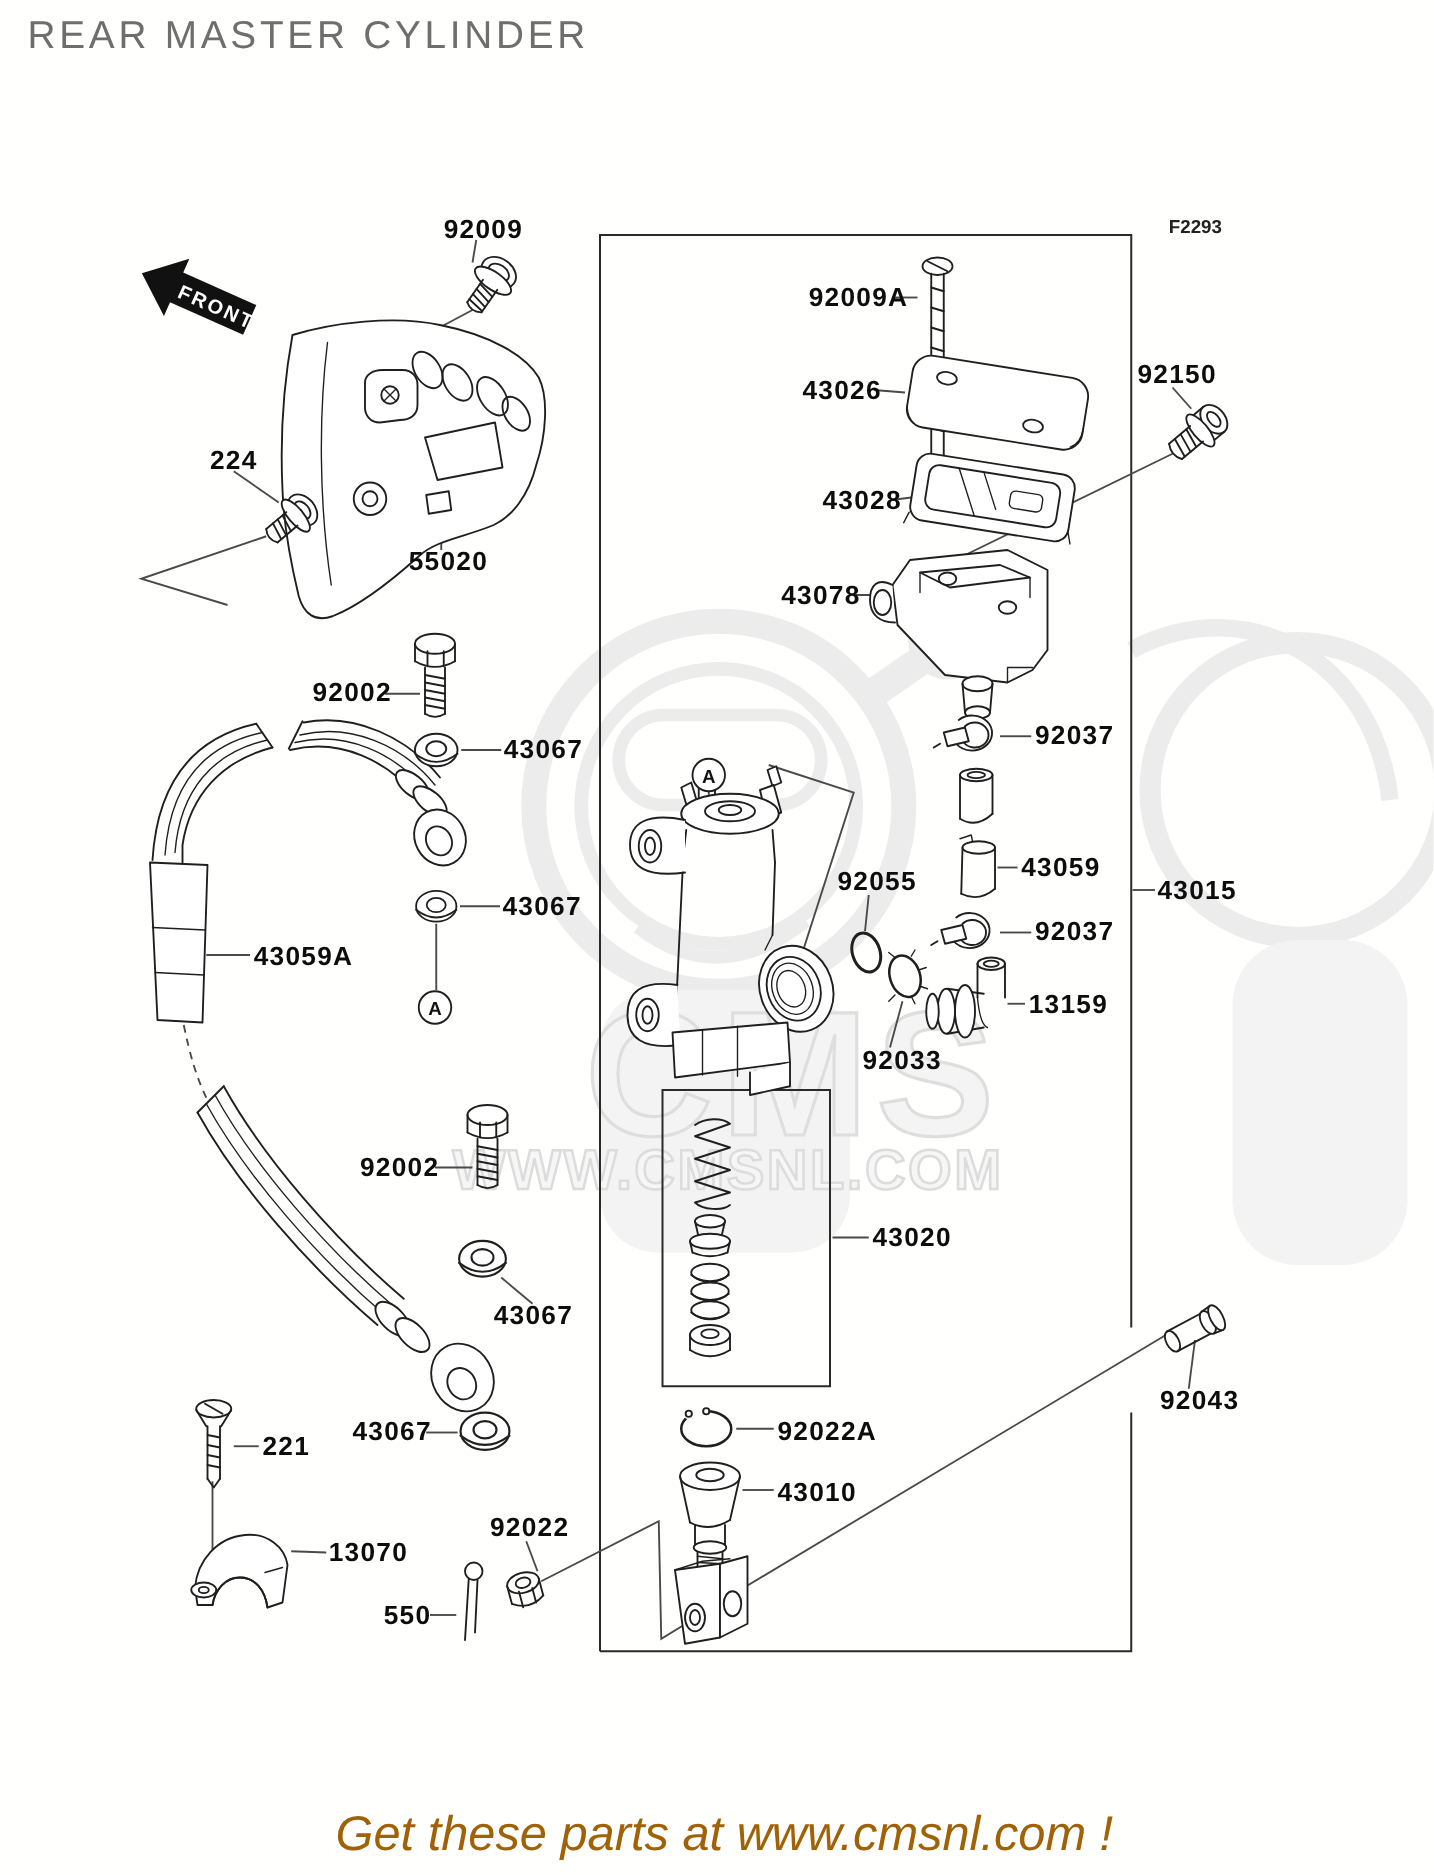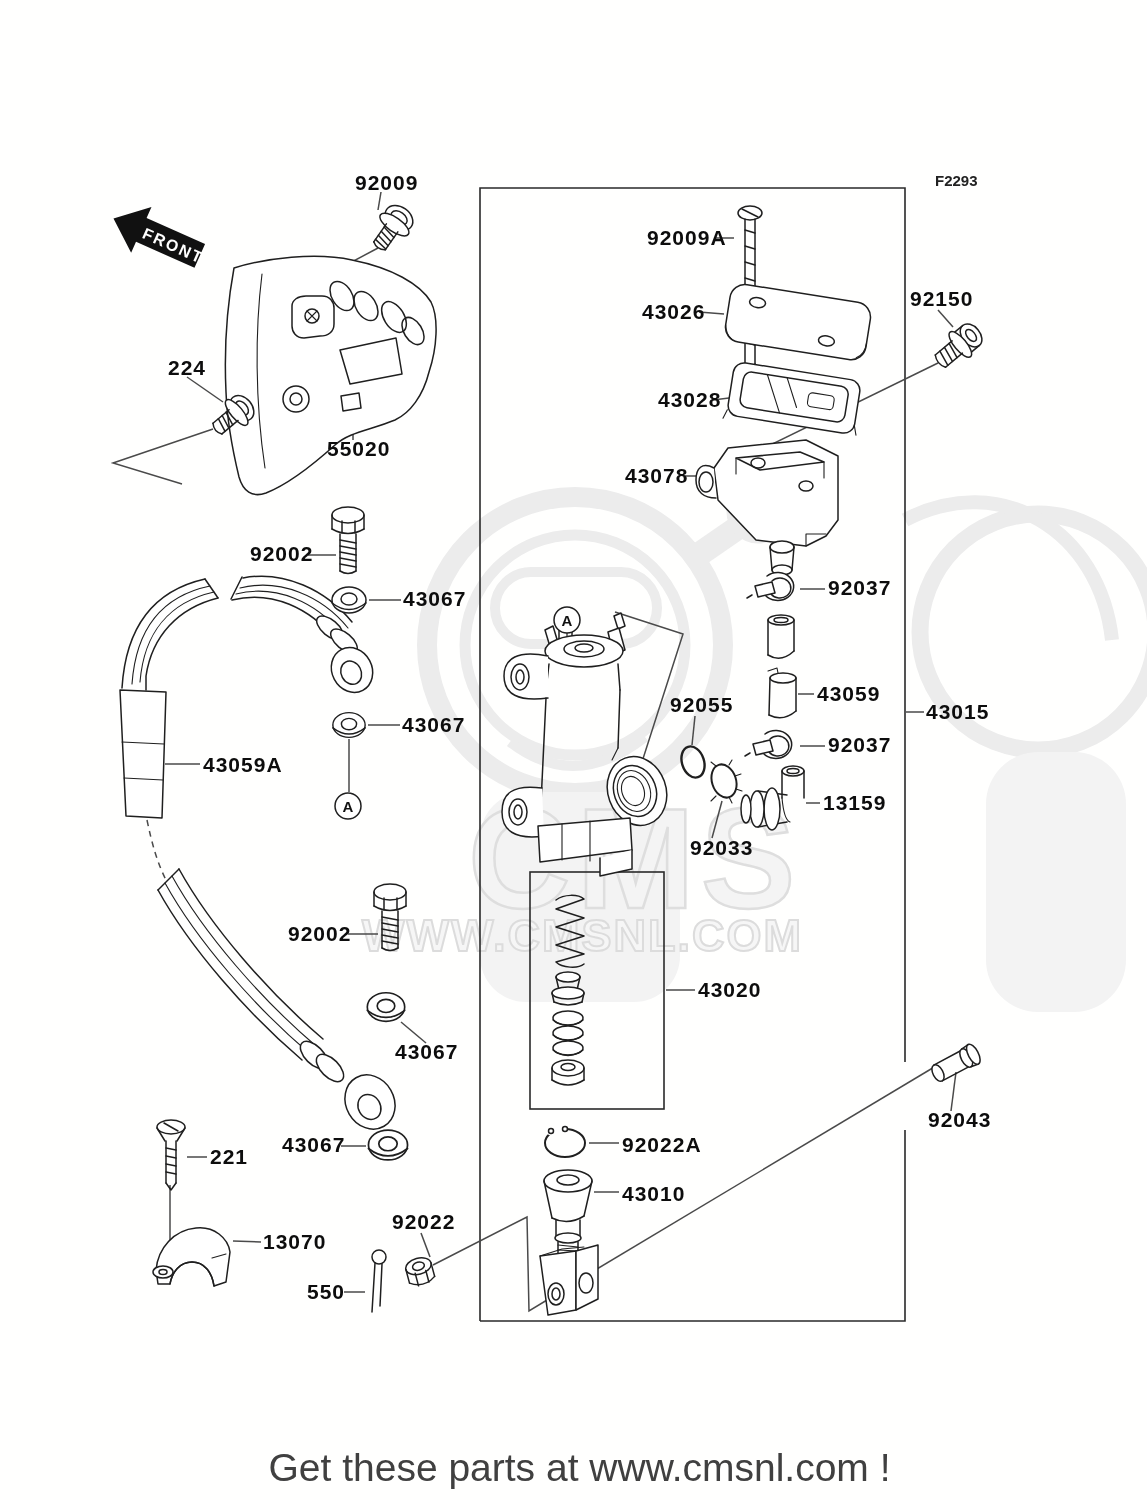--- a/index.html
+++ b/index.html
@@ -1,21 +1,21 @@
 <!DOCTYPE html>
 <html><head>
 <meta charset="utf-8">
 <style>
   html,body{margin:0;padding:0;background:#ffffff;}
   .canvas{position:relative;width:1147px;height:1500px;background:#fffffe;overflow:hidden;
           font-family:"Liberation Sans",sans-serif;}
   .page-title{position:absolute;left:22px;top:10px;font-size:31px;color:#6e6e6e;
               letter-spacing:3px;white-space:nowrap;}
   .footer-banner{position:absolute;left:12px;right:0;top:1446px;text-align:center;
-                 font-size:39px;color:#404040;white-space:nowrap;cursor:pointer;}
+                 font-size:39px;color:#a16207;white-space:nowrap;cursor:pointer;font-style:italic;}
   svg.diagram{position:absolute;left:0;top:0;}
   .part{stroke:#1f1f1f;stroke-width:1.5;fill:none;stroke-linecap:round;stroke-linejoin:round;}
   .thin{stroke-width:1.1;}
   .fw{fill:#ffffff;}
   .ldr{stroke:#4a4a4a;stroke-width:1.5;fill:none;}
   .frame{stroke:#2a2a2a;stroke-width:1.6;fill:none;}
   .plabel{font-family:"Liberation Sans",sans-serif;font-weight:bold;font-size:21px;
           fill:#0d0d0d;letter-spacing:1px;}
   .fcode{font-family:"Liberation Sans",sans-serif;font-weight:bold;font-size:15px;fill:#222;}
   .amark{font-family:"Liberation Sans",sans-serif;font-weight:bold;font-size:15px;fill:#111;
@@ -27,20 +27,21 @@
   .wm-big{font-family:"Liberation Sans",sans-serif;font-weight:bold;font-size:142px;
           fill:#f4f4f4;stroke:#dedede;stroke-width:2.5;letter-spacing:6px;}
   .wm-url{font-family:"Liberation Sans",sans-serif;font-weight:bold;font-size:45px;
           fill:#f6f6f6;stroke:#dcdcdc;stroke-width:2;letter-spacing:2px;}
 </style>
 </head>
 <body>
 
 <div class="canvas">
 
+  <div class="page-title">REAR MASTER CYLINDER</div>
 
   <svg class="diagram" width="1147" height="1500" viewBox="0 0 1147 1500" xmlns="http://www.w3.org/2000/svg">
 
     <defs>
       <g id="washerShape" class="part">
         <ellipse cx="0" cy="0" rx="17" ry="13" class="fw"></ellipse>
         <path d="M-17,3 Q0,16 17,3"></path>
         <ellipse cx="0" cy="-1" rx="8" ry="6"></ellipse>
       </g>
       <g id="clampShape" class="part">

